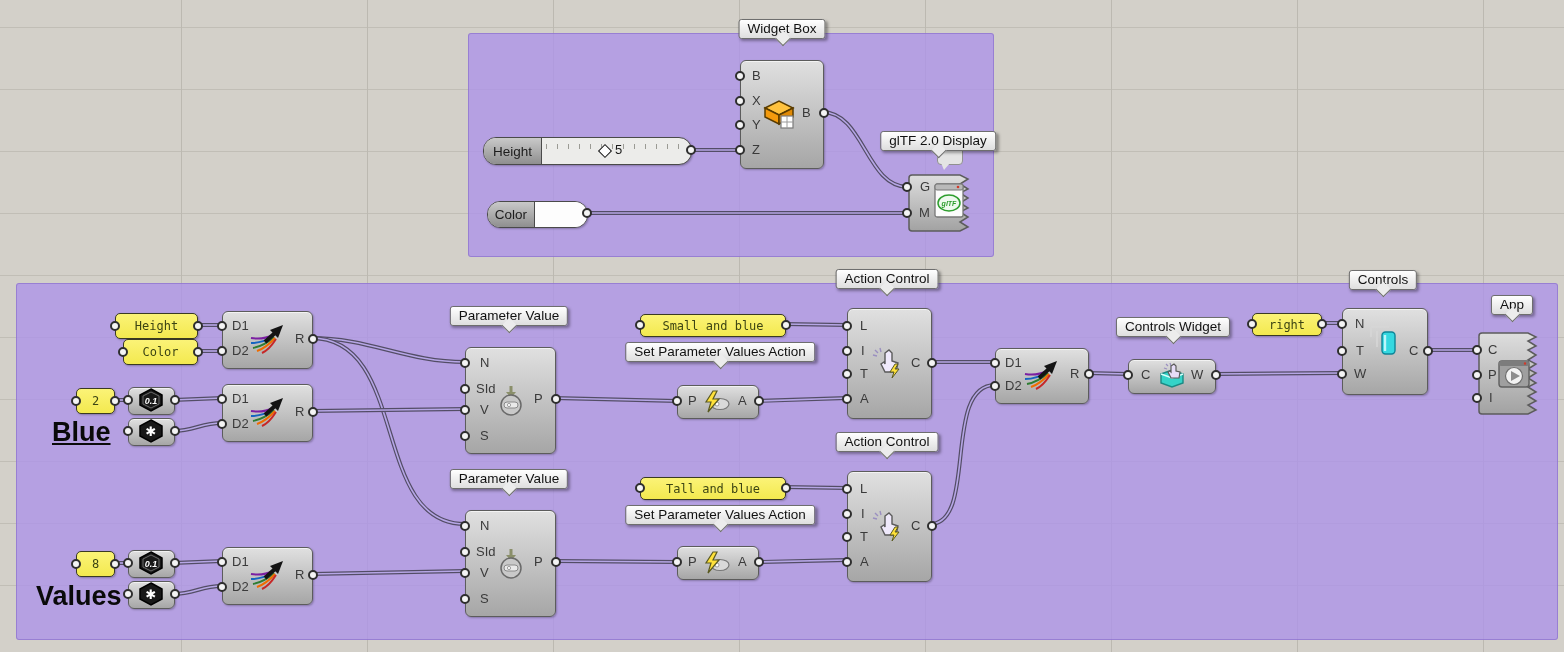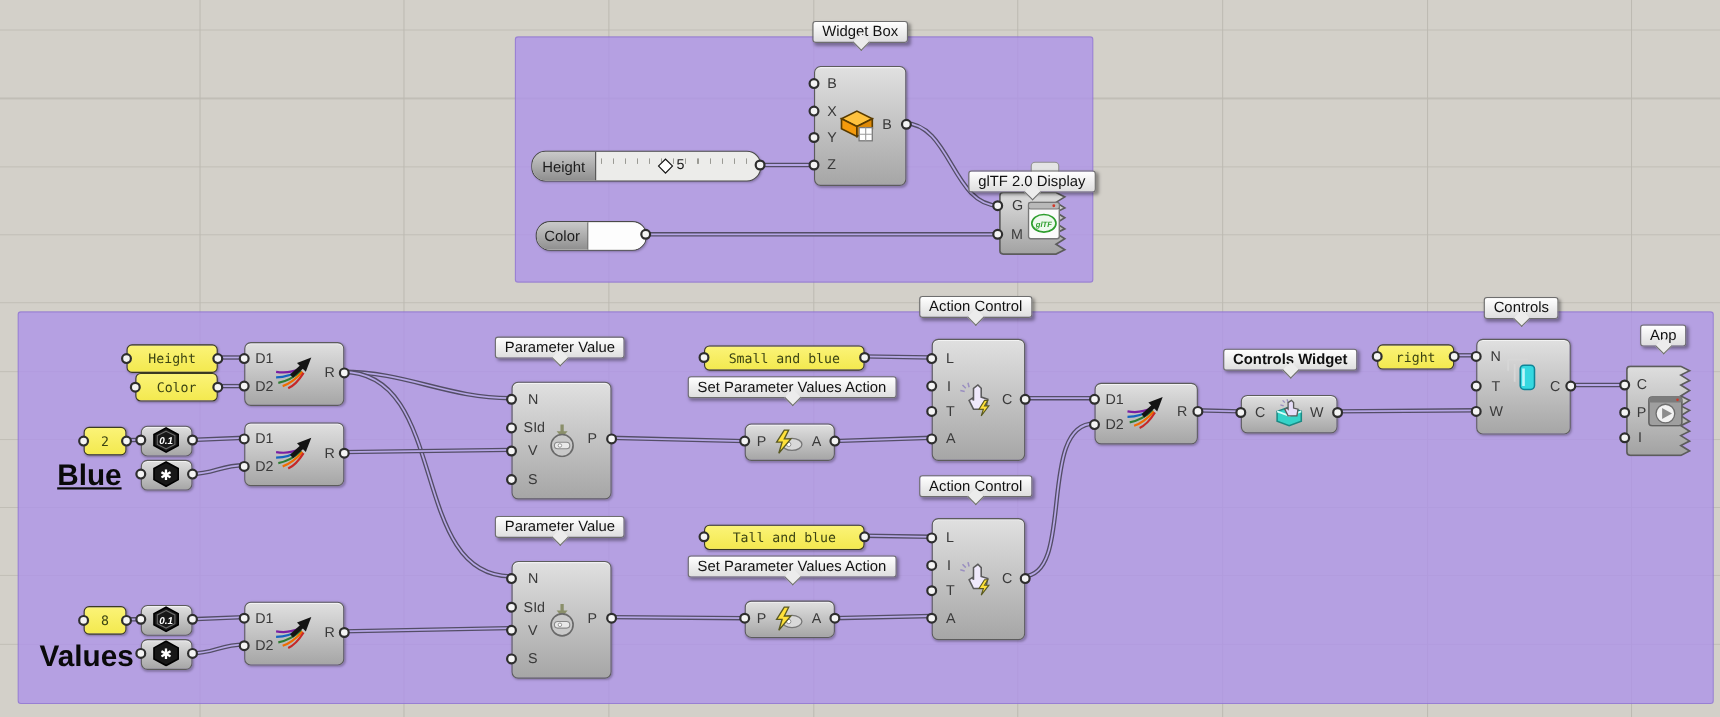--- a/index.html
+++ b/index.html
@@ -142,21 +142,21 @@
   <i class="nub" style="left:686px;top:145px;"></i>
 
   <div class="capsule" style="left:487px;top:201px;width:99px;height:25px;">
     <div class="clabel" style="width:46px;">
         <span>Color</span>
       </div>
     <div class="swatch"></div>
   </div>
   <i class="nub" style="left:582px;top:208px;"></i>
 
-  <div class="tooltip" style="left:938px;top:131px;margin-top:24px;">glTF 2.0 Display</div>
+  <div class="tooltip" style="left:938px;top:131px;">glTF 2.0 Display</div>
   <div class="bubble" style="left:937px;top:147px;width:24px;height:16px;"></div>
   <div class="nodesvg" style="left:908px;top:174px;width:66px;height:58px;">
     <svg width="66" height="58">
       <defs>
           <linearGradient id="gnod" x1="0" y1="0" x2="0" y2="1">
         <stop offset="0" stop-color="#dedede"></stop>
             <stop offset="1" stop-color="#a2a2a2"></stop>
           </linearGradient>
         </defs>
       <path d="M4,1 H52 L60,5 L52,10 L60,15 L52,19 L60,24 L52,29 L60,34 L52,38 L60,43 L52,48 L60,53 L52,57 H4 Q1,57 1,54 V4 Q1,1 4,1 Z" fill="url(#gnod)" stroke="#5c5c5c" stroke-width="1.5"></path>
@@ -408,21 +408,21 @@
     <i class="nub in" style="top:60px;"></i>
     <i class="nub in" style="top:85px;"></i>
     <i class="nub out" style="top:49px;"></i>
     <svg width="32" height="32" style="position:absolute;left:23px;top:38px;">
       <path d="M4,3 l3,3 M2,8 l4,1 M9,1 l1,4" stroke="#9a8fc0" stroke-width="1.4"></path>
       <path d="M14,6 l4,-3 3,3 0,8 6,2 -2,9 -11,0 -4,-8 3,-2 1,2 Z" fill="#efe9fb" stroke="#5a5a5a" stroke-width="1.4"></path>
       <polygon points="24,17 19,25 23,25 21,31 28,22 24,22 27,17" fill="#ffe13a" stroke="#5a5a22" stroke-width="1"></polygon>
     </svg>
   </div>
 
-  <div class="tooltip" style="left:1173px;top:317px;font-weight:bold;">Controls Widget</div>
+  <div class="tooltip" style="left:1173px;top:317px;">Controls Widget</div>
   <div class="node" style="left:1128px;top:359px;width:86px;height:33px;">
     <span class="pl" style="left:12px;top:7px;">C</span>
     <span class="pl" style="left:62px;top:7px;">W</span>
     <i class="nub in" style="top:10px;"></i>
     <i class="nub out" style="top:10px;"></i>
     <svg width="30" height="28" style="position:absolute;left:28px;top:2px;">
       <path d="M4,12 L15,8 L26,12 L26,21 L15,25 L4,21 Z" fill="#35d3c8" stroke="#1b8a84" stroke-width="1.4"></path>
       <path d="M4,12 L15,16 L26,12" fill="none" stroke="#d9fffb" stroke-width="1.6"></path>
       <path d="M9,2 l2,2 M7,6 l3,1 M13,1 l1,3" stroke="#9a8fc0" stroke-width="1.2"></path>
       <path d="M14,4 l3,-2 2,2 0,5 4,1 -1,6 -8,0 -3,-6 2,-1 1,1 Z" fill="#e6ddf8" stroke="#5a5a5a" stroke-width="1.2"></path>

